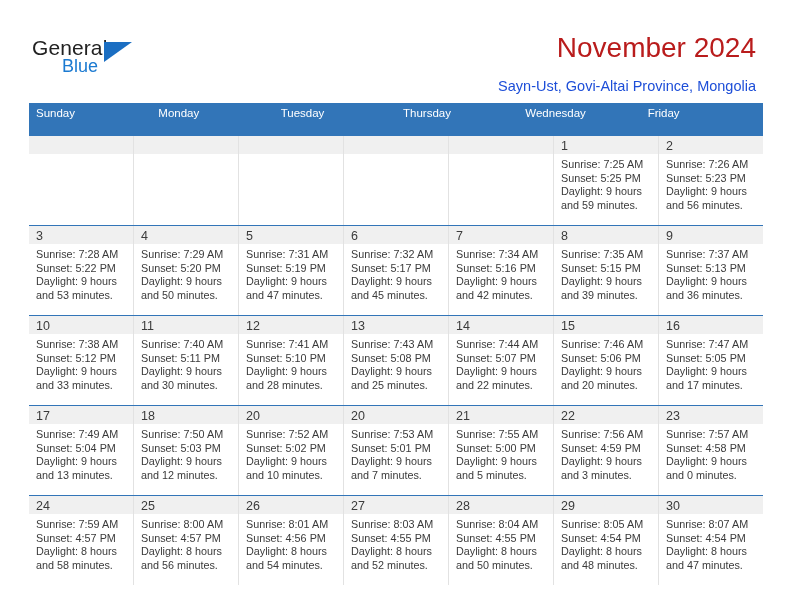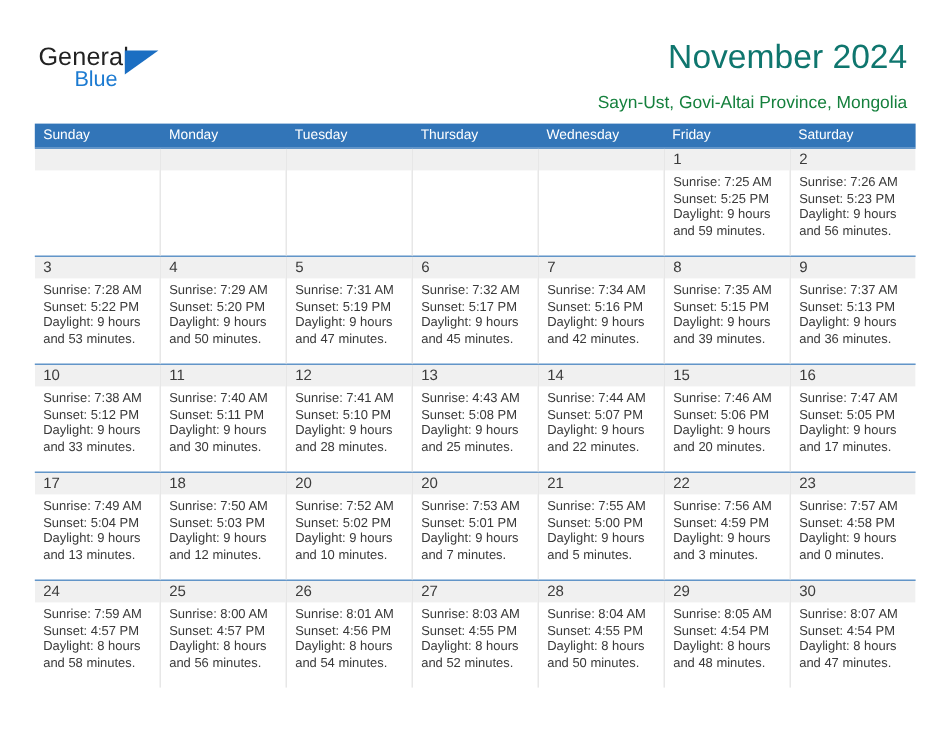--- a/index.html
+++ b/index.html
@@ -61,45 +61,45 @@
     font-size: 18px;
     color: #1b7ad1;
     font-family: "Liberation Sans", sans-serif;
   }
   .title {
     position: absolute;
     right: 36px;
     top: 32px;
     font-size: 28px;
     font-weight: normal;
-    color: #0f766e;
+    color: #b91c1c;
     text-align: left;
     white-space: nowrap;
   }
   .subtitle {
     position: absolute;
     right: 36px;
     top: 78px;
     font-size: 14.5px;
-    color: #15803d;
+    color: #1d4ed8;
     text-align: left;
     white-space: nowrap;
   }
 
   
   .calendar {
     position: absolute;
     left: 29px;
     top: 103px;
     width: 734px;
   }
   .cal-header {
     display: flex;
     background: #3275b8;
-    height: 20px;
+    height: 32px;
   }
   .cal-header .hcell {
     flex: 1 1 0;
     color: #ffffff;
     font-size: 11.5px;
     line-height: 20px;
     padding-left: 7px;
     box-sizing: border-box;
     white-space: nowrap;
     overflow: hidden;
@@ -165,21 +165,20 @@
 
   <div class="calendar">
 
     <div class="cal-header">
       <div class="hcell">Sunday</div>
       <div class="hcell">Monday</div>
       <div class="hcell">Tuesday</div>
       <div class="hcell">Thursday</div>
       <div class="hcell">Wednesday</div>
       <div class="hcell">Friday</div>
-      <div class="hcell">Saturday</div>
     </div>
 
     <div class="week">
       <div class="cell empty">
         <div class="daynum-band"><span class="daynum"></span></div>
         <div class="details">
           <div></div>
           <div></div>
           <div></div>
           <div></div>
@@ -331,21 +330,21 @@
         <div class="details">
           <div>Sunrise: 7:41 AM</div>
           <div>Sunset: 5:10 PM</div>
           <div>Daylight: 9 hours</div>
           <div>and 28 minutes.</div>
         </div>
       </div>
       <div class="cell">
         <div class="daynum-band"><span class="daynum">13</span></div>
         <div class="details">
-          <div>Sunrise: 4:43 AM</div>
+          <div>Sunrise: 7:43 AM</div>
           <div>Sunset: 5:08 PM</div>
           <div>Daylight: 9 hours</div>
           <div>and 25 minutes.</div>
         </div>
       </div>
       <div class="cell">
         <div class="daynum-band"><span class="daynum">14</span></div>
         <div class="details">
           <div>Sunrise: 7:44 AM</div>
           <div>Sunset: 5:07 PM</div>

